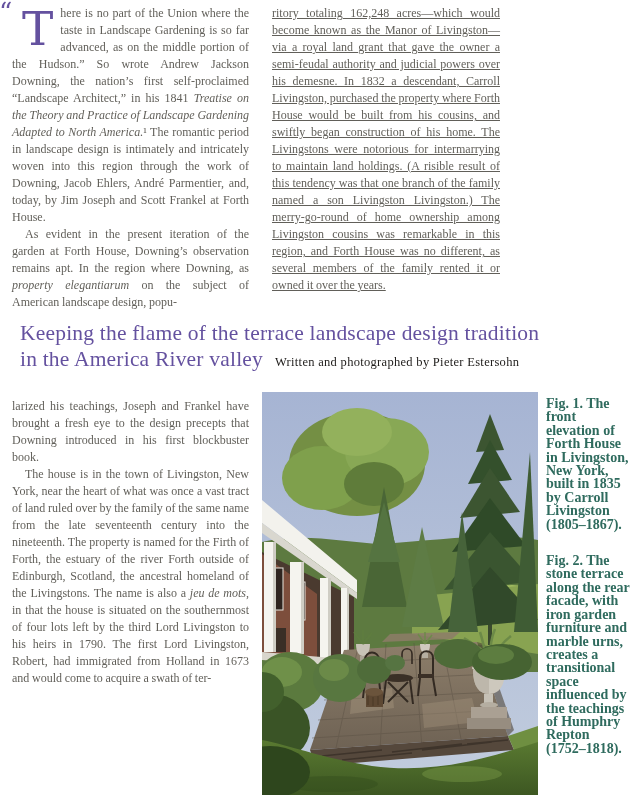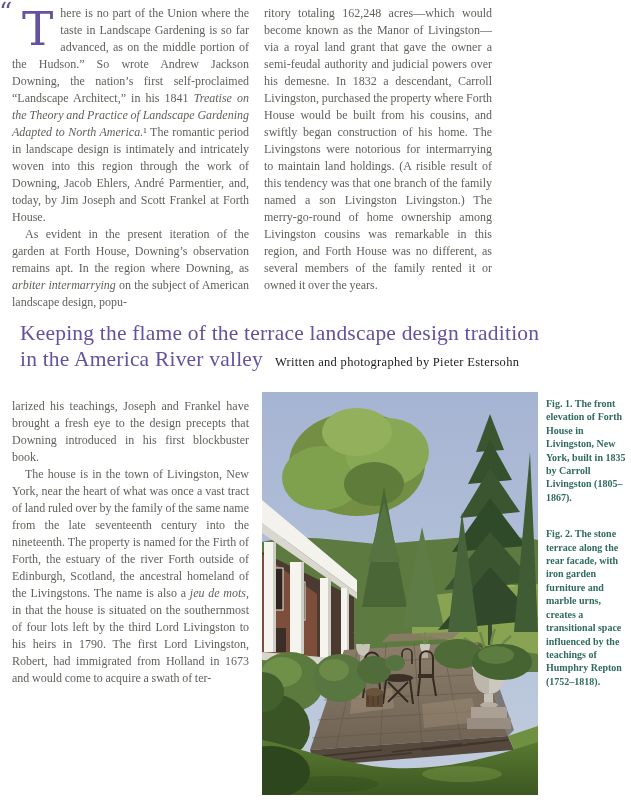--- a/index.html
+++ b/index.html
@@ -6,54 +6,54 @@
   #page{position:relative;width:631px;height:800px;background:#ffffff;overflow:hidden;
         font-family:"Liberation Serif",serif;}
 
   
   .body-text{font-size:12px;line-height:17px;color:#615f59;text-align:justify;word-spacing:-0.3px;}
   .body-text p{margin:0;}
   .body-text p.indent{text-indent:13px;}
   .it{font-style:italic;}
 
   .col-a{position:absolute;left:12px;top:5px;width:237px;}
-  .col-b{position:absolute;left:264px;top:5px;width:228px;}
+  .col-b{position:absolute;left:272px;top:5px;width:228px;text-decoration:underline;}
   .col-c{position:absolute;left:12px;top:398px;width:237px;}
 
   .quote-mark{position:absolute;left:-13px;top:-6px;font-family:"DejaVu Serif",serif;
               font-size:26px;color:#64519f;line-height:1;}
   .dropcap{float:left;font-family:"DejaVu Serif",serif;font-size:47px;line-height:43px;
            color:#64519f;margin:2px 7px 0 10px;}
 
   
   .headline{position:absolute;left:20px;top:320px;width:608px;color:#64519f;}
   .hl-line{font-size:21.5px;line-height:26px;white-space:nowrap;letter-spacing:0.2px;}
   .byline{font-size:12.5px;color:#1e1c1a;letter-spacing:0.3px;margin-left:12px;margin-top:24px;}
 
   
   .captions{position:absolute;left:546px;top:397px;width:84px;color:#2f6b5e;
-            font-size:10px;line-height:13.4px;font-weight:bold;text-align:left;}
+            font-size:14px;line-height:13.4px;font-weight:bold;text-align:left;}
   .captions p{margin:0;}
   .captions p + p{margin-top:23px;}
 
   
   .photo{position:absolute;left:262px;top:392px;width:276px;height:403px;}
   .photo svg{display:block;}
 </style>
 </head>
 <body>
 
 <div id="page">
 
   <div class="col-a body-text" style="position:absolute;">
     <p>
       <span class="quote-mark">“</span><span class="dropcap">T</span><span>here is no part of the Union where the taste in Landscape Gardening is so far advanced, as on the middle portion of the Hudson.” So wrote Andrew Jackson Downing, the nation’s first self-proclaimed “Landscape Architect,” in his 1841 </span><span class="it">Treatise on the Theory and Practice of Landscape Gardening Adapted to North America.</span><span>¹</span><span> The romantic period in landscape design is intimately and intricately woven into this region through the work of Downing, Jacob Ehlers, André Parmentier, and, today, by Jim Joseph and Scott Frankel at Forth House.</span>
     </p>
     <p class="indent">
-      <span>As evident in the present iteration of the garden at Forth House, Downing’s observation remains apt. In the region where Downing, as </span><span class="it">arbiter intermarrying</span><span> on the subject of American landscape design, popu-</span>
+      <span>As evident in the present iteration of the garden at Forth House, Downing’s observation remains apt. In the region where Downing, as </span><span class="it">property elegantiarum</span><span> on the subject of American landscape design, popu-</span>
     </p>
   </div>
 
   <div class="col-b body-text">
     <p>ritory totaling 162,248 acres—which would become known as the Manor of Livingston—via a royal land grant that gave the owner a semi-feudal authority and judicial powers over his demesne. In 1832 a descendant, Carroll Livingston, purchased the property where Forth House would be built from his cousins, and swiftly began construction of his home. The Livingstons were notorious for intermarrying to maintain land holdings. (A risible result of this tendency was that one branch of the family named a son Livingston Livingston.) The merry-go-round of home ownership among Livingston cousins was remarkable in this region, and Forth House was no different, as several members of the family rented it or owned it over the years.</p>
   </div>
 
   <div class="headline">
     <div class="hl-line">Keeping the flame of the terrace landscape design tradition</div>
     <div class="hl-line"><span>in the America River valley</span><span class="byline">Written and photographed by Pieter Estersohn</span></div>

